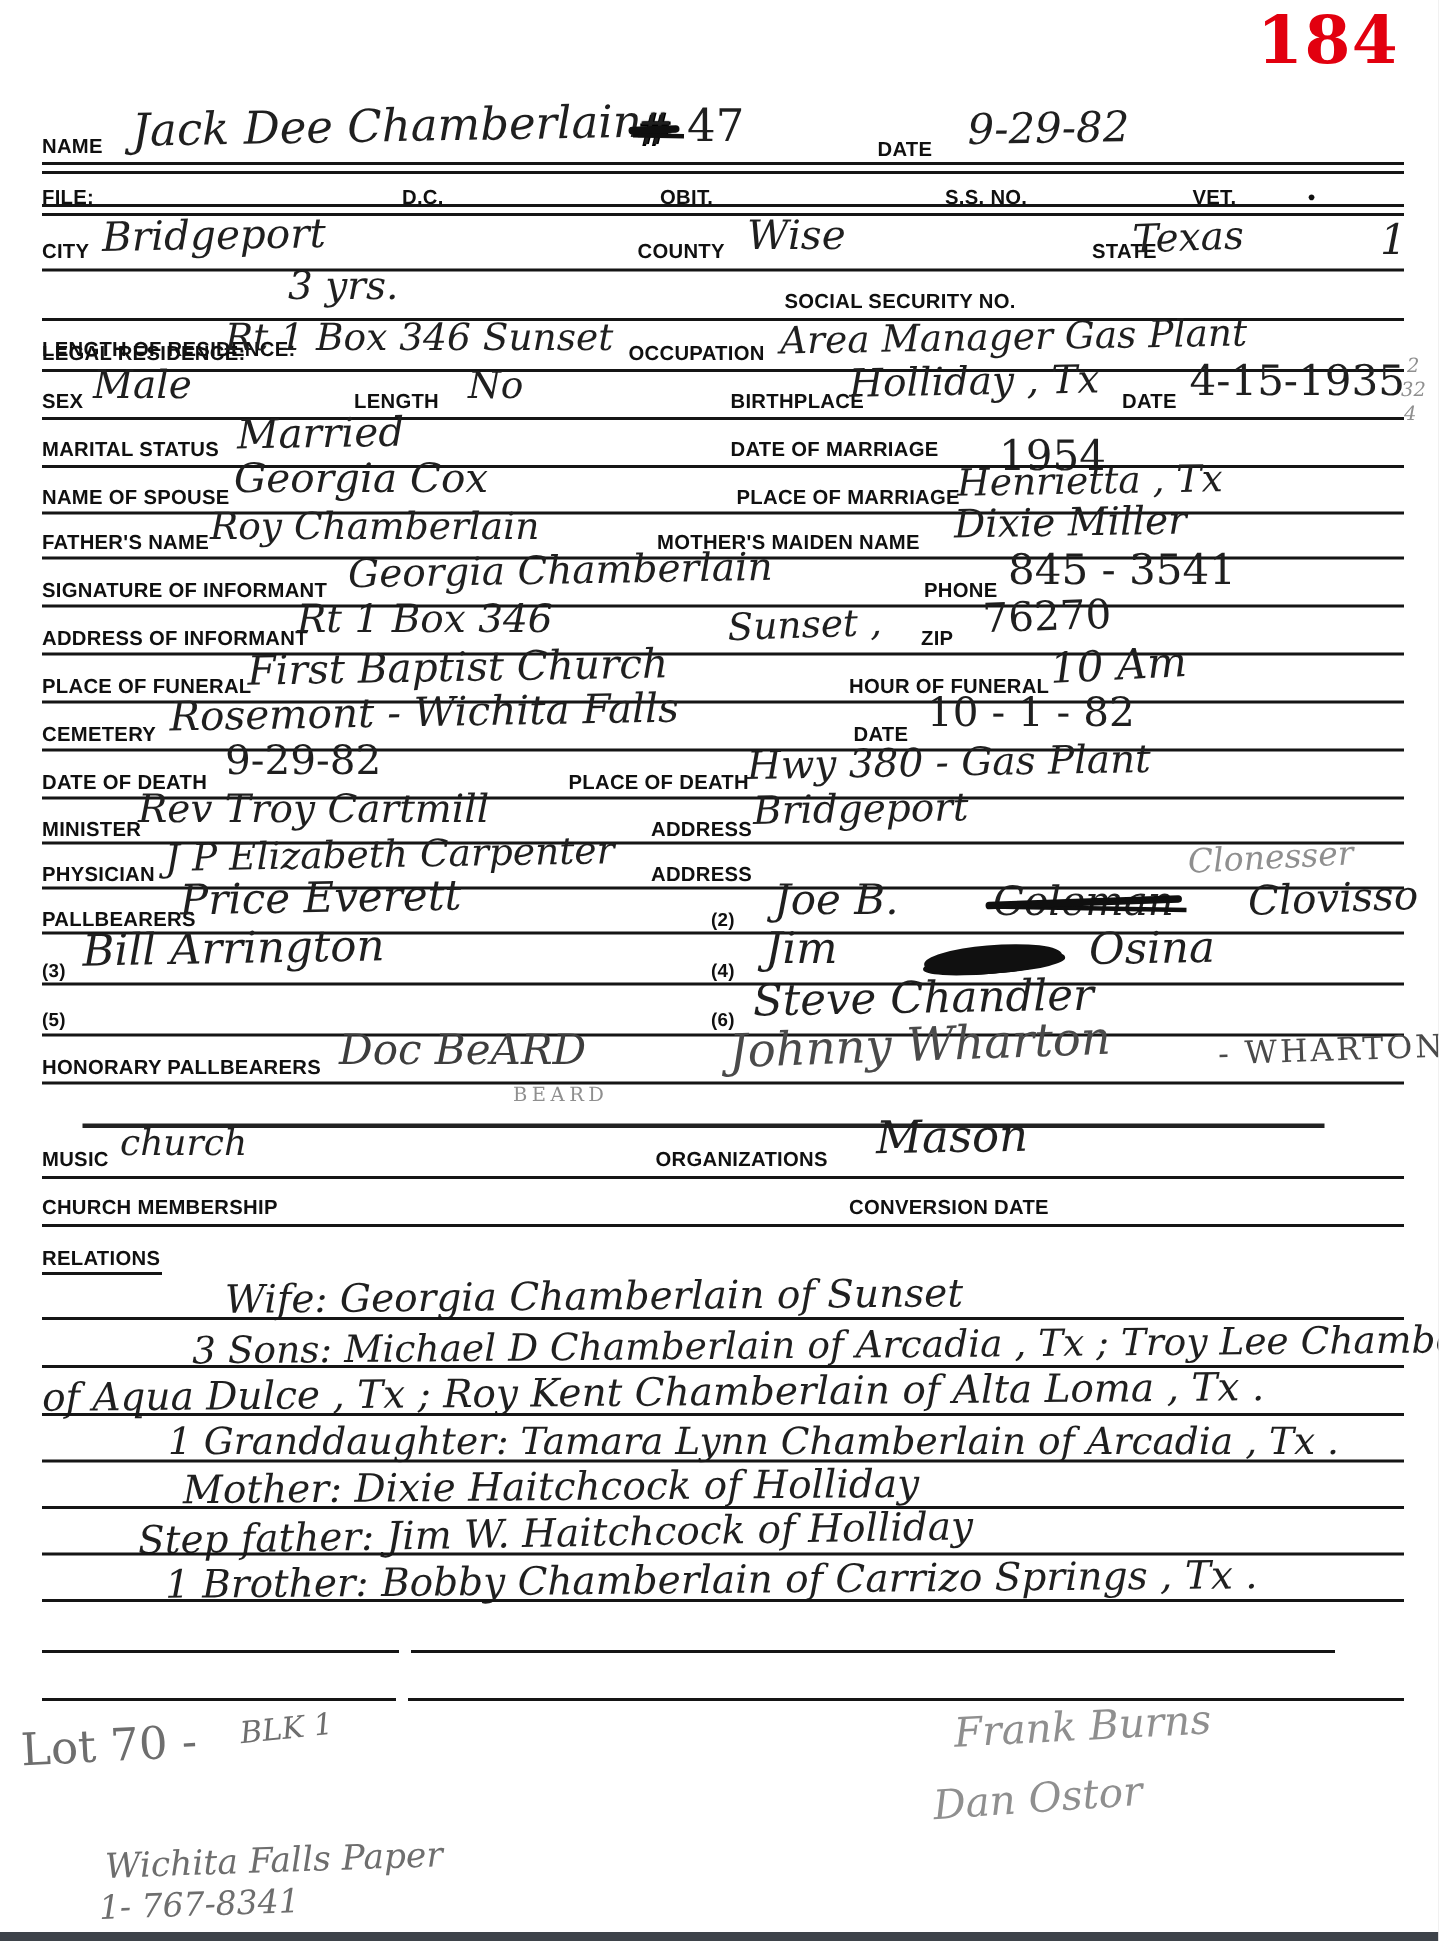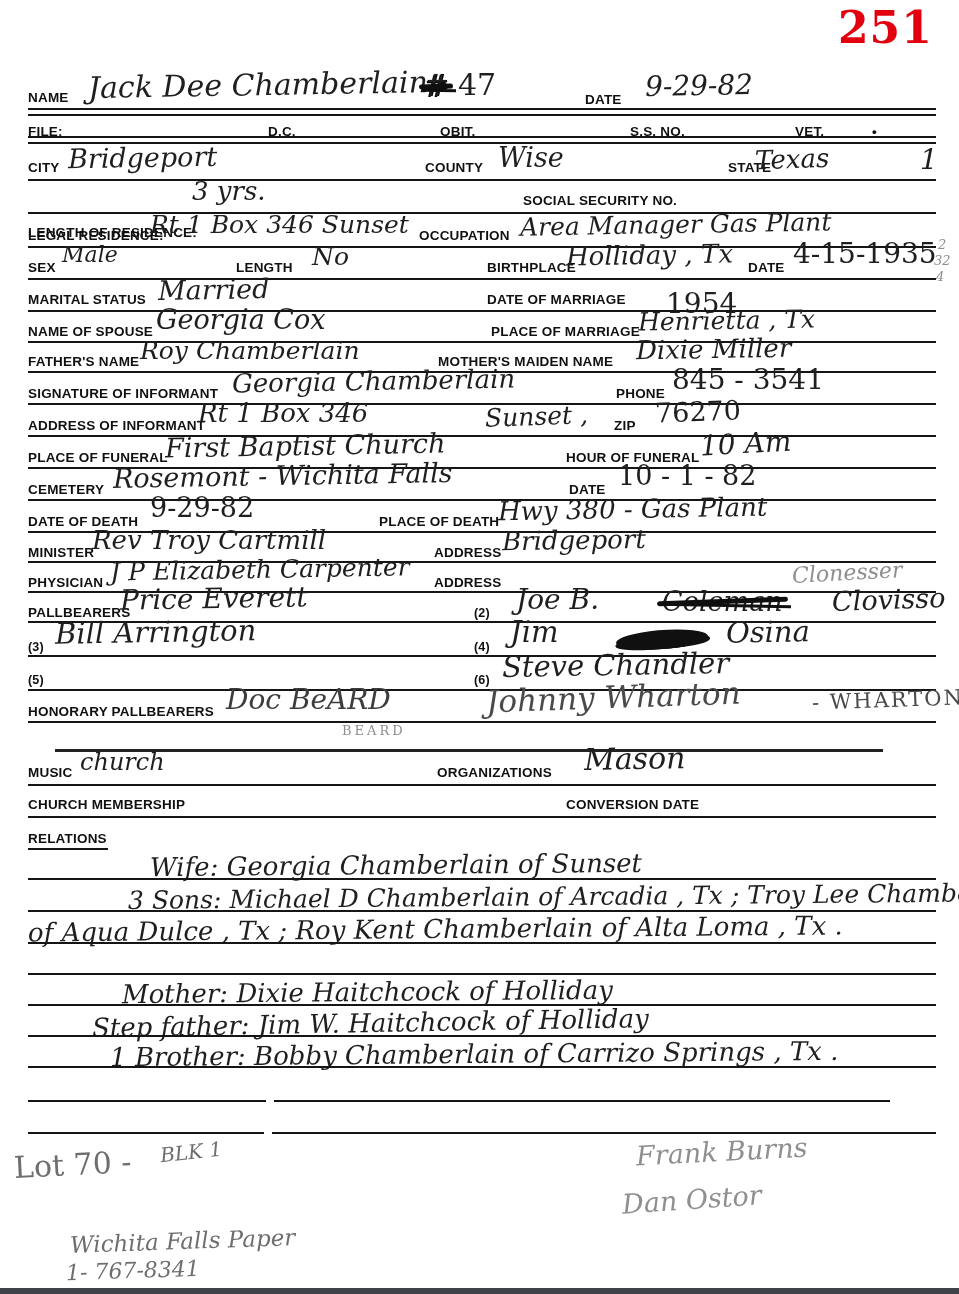--- a/index.html
+++ b/index.html
@@ -48,21 +48,21 @@
   .pageno {
     position:absolute; font-family:"DejaVu Serif", serif; font-weight:700;
     font-size:44px; letter-spacing:1px; line-height:1;
   }
 </style>
 </head>
 <body>
 
 <div class="sheet">
 
-  <div class="pageno" style="left:838px; top:6px; color:#e2000f;">251</div>
+  <div class="pageno" style="left:838px; top:6px; color:#e2000f;">184</div>
 
   <span class="lbl" style="left:28px; top:90px;">NAME</span>
   <span class="hw" style="left:88px; top:70px; font-size:30px; transform:rotate(-1deg);">Jack Dee Chamberlain -</span>
   <span class="hw heavy" style="left:424px; top:72px; font-size:29px;"><s class="struck">#</s></span>
   <span class="hw" style="left:458px; top:70px; font-size:30px; font-style:normal;">47</span>
   <span class="lbl" style="left:585px; top:92px;">DATE</span>
   <span class="hw" style="left:645px; top:72px; font-size:28px; transform:rotate(-1deg);">9-29-82</span>
   <div class="rule dbl" style="top:108px;"></div>
 
   <span class="lbl" style="left:28px; top:124px;">FILE:</span>
@@ -87,21 +87,21 @@
   <span class="lbl" style="left:523px; top:193px;">SOCIAL SECURITY NO.</span>
   <div class="rule" style="top:212px;"></div>
 
   <span class="lbl" style="left:28px; top:228px;">LEGAL RESIDENCE:</span>
   <span class="hw" style="left:150px; top:212px; font-size:25px;">Rt 1 Box 346 Sunset</span>
   <span class="lbl" style="left:419px; top:228px;">OCCUPATION</span>
   <span class="hw" style="left:520px; top:212px; font-size:25px; transform:rotate(-1deg);">Area Manager  Gas Plant</span>
   <div class="rule" style="top:246px;"></div>
 
   <span class="lbl" style="left:28px; top:260px;">SEX</span>
-  <span class="hw" style="left:62px; top:244px; font-size:22px;">Male</span>
+  <span class="hw" style="left:62px; top:244px; font-size:26px;">Male</span>
   <span class="lbl" style="left:236px; top:260px;">LENGTH</span>
   <span class="hw" style="left:312px; top:244px; font-size:25px;">No</span>
   <span class="lbl" style="left:487px; top:260px;">BIRTHPLACE</span>
   <span class="hw" style="left:566px; top:242px; font-size:26px; transform:rotate(-1deg);">Holliday , Tx</span>
   <span class="lbl" style="left:748px; top:260px;">DATE</span>
   <span class="hw" style="left:793px; top:240px; font-size:28px; font-style:normal;">4-15-1935</span>
   <span class="hw pencil" style="left:938px; top:238px; font-size:13px;">2</span>
   <span class="hw pencil" style="left:934px; top:254px; font-size:13px;">32</span>
   <span class="hw pencil" style="left:936px; top:270px; font-size:13px;">4</span>
   <div class="rule" style="top:278px;"></div>
@@ -208,20 +208,21 @@
 
   <span class="lbl" style="left:28px; top:831px;">RELATIONS</span>
   <div class="rule" style="top:848px; width:80px;"></div>
 
   <span class="hw" style="left:150px; top:852px; font-size:26px; transform:rotate(-0.5deg);">Wife:  Georgia  Chamberlain  of  Sunset</span>
   <div class="rule" style="top:878px;"></div>
   <span class="hw" style="left:128px; top:884px; font-size:25px; transform:rotate(-0.5deg);">3 Sons:  Michael  D  Chamberlain  of  Arcadia ,  Tx  ;  Troy  Lee  Chamberlain</span>
   <div class="rule" style="top:910px;"></div>
   <span class="hw" style="left:28px; top:916px; font-size:26px; transform:rotate(-0.5deg);">of  Aqua  Dulce ,  Tx  ;  Roy  Kent  Chamberlain  of  Alta  Loma ,  Tx .</span>
   <div class="rule" style="top:942px;"></div>
+  <span class="hw" style="left:112px; top:948px; font-size:25px;">1 Granddaughter:  Tamara  Lynn  Chamberlain  of  Arcadia ,  Tx .</span>
   <div class="rule" style="top:973px;"></div>
   <span class="hw" style="left:122px; top:979px; font-size:26px; transform:rotate(-0.5deg);">Mother:   Dixie  Haitchcock  of  Holliday</span>
   <div class="rule" style="top:1004px;"></div>
   <span class="hw" style="left:92px; top:1010px; font-size:26px; transform:rotate(-1deg);">Step father:  Jim  W.  Haitchcock  of  Holliday</span>
   <div class="rule" style="top:1035px;"></div>
   <span class="hw" style="left:110px; top:1041px; font-size:26px; transform:rotate(-0.5deg);">1 Brother:  Bobby  Chamberlain  of  Carrizo  Springs ,  Tx .</span>
   <div class="rule" style="top:1066px;"></div>
 
   <div class="rule" style="top:1100px; width:238px;"></div>
   <div class="rule" style="top:1100px; left:274px; width:616px;"></div>

